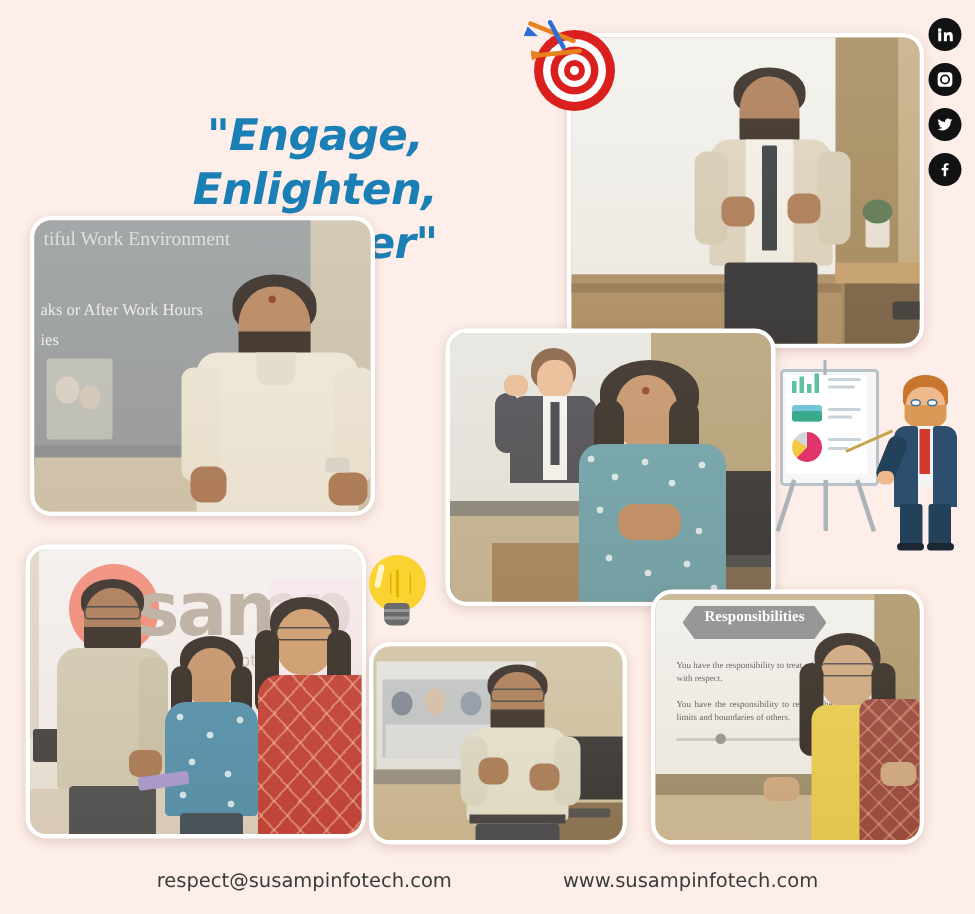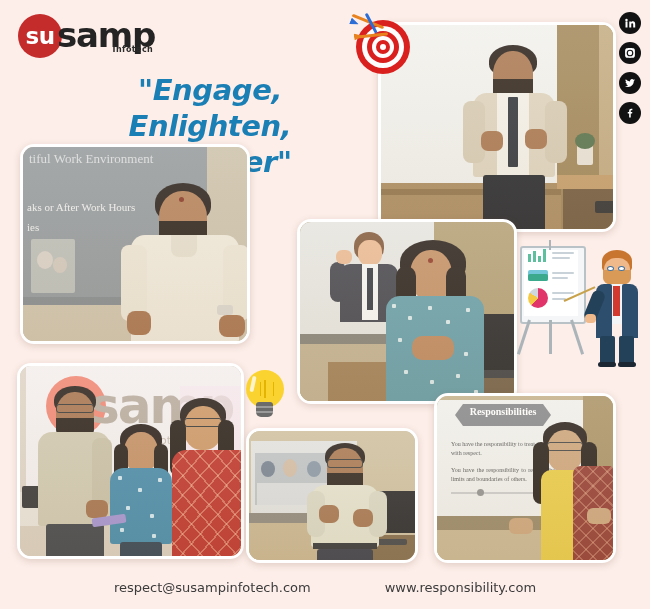--- a/index.html
+++ b/index.html
@@ -106,27 +106,20 @@
 
   
   .footer{position:absolute;left:0;right:0;bottom:14px;display:flex;justify-content:center;gap:74px;}
   .footer span{font-size:13px;color:#3b3b3b;font-family:"DejaVu Sans",sans-serif;}
 </style>
 </head>
 <body>
 
 <div class="poster">
 
-  <div class="logo">
-    <div class="logo-badge">su</div>
-    <div class="logo-word-wrap">
-      <div class="logo-word">samp</div>
-      <div class="logo-sub">Infotech</div>
-    </div>
-  </div>
 
   <div class="tagline">"Engage, Enlighten, Empower"</div>
 
   <div class="social">
     <div class="soc">
       <svg viewBox="0 0 24 24">
           <path d="M4.98 3.5a2.5 2.5 0 11-.02 5 2.5 2.5 0 01.02-5zM3 9h4v12H3V9zm7 0h3.8v1.7h.05c.53-1 1.83-2.05 3.77-2.05 4.03 0 4.78 2.65 4.78 6.1V21h-4v-5.4c0-1.3-.02-2.96-1.8-2.96-1.8 0-2.08 1.4-2.08 2.86V21h-4V9z"></path>
         </svg>
     </div>
     <div class="soc">
@@ -454,16 +447,16 @@
       <div class="pointer" style="left:-30px;top:50px;width:34px;transform:rotate(-24deg);"></div>
       <div class="suit-dk" style="left:6px;top:86px;width:15px;height:30px;border-radius:2px;"></div>
       <div class="suit-dk" style="left:25px;top:86px;width:15px;height:30px;border-radius:2px;"></div>
       <div style="position:absolute;left:4px;top:112px;width:18px;height:5px;background:#1b2733;border-radius:3px;"></div>
       <div style="position:absolute;left:24px;top:112px;width:18px;height:5px;background:#1b2733;border-radius:3px;"></div>
     </div>
   </div>
 
   <div class="footer">
     <span>respect@susampinfotech.com</span>
-    <span>www.responsibility.com</span>
+    <span>www.susampinfotech.com</span>
   </div>
 
 </div>
 
 </body></html>

